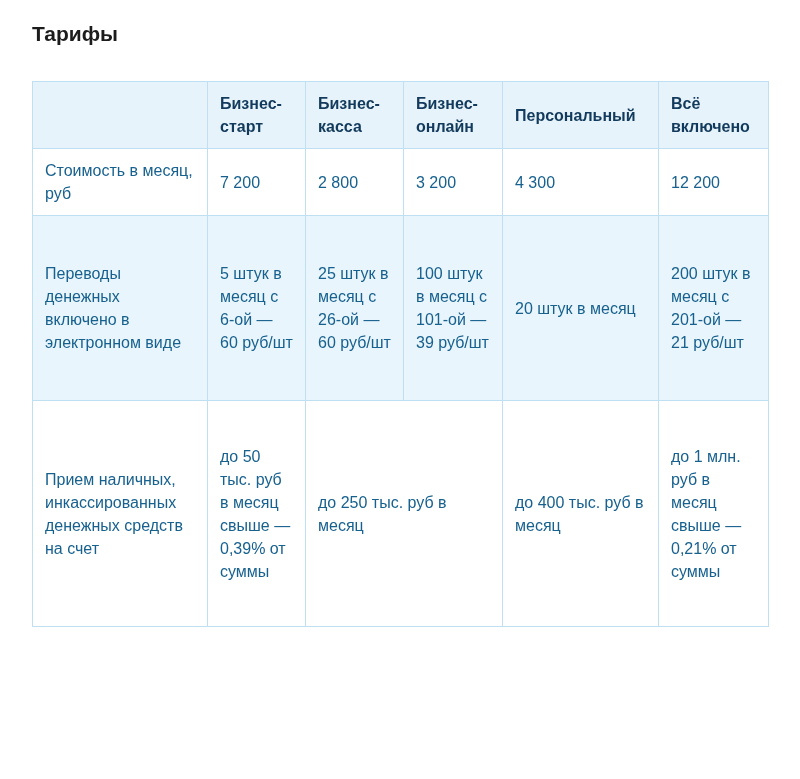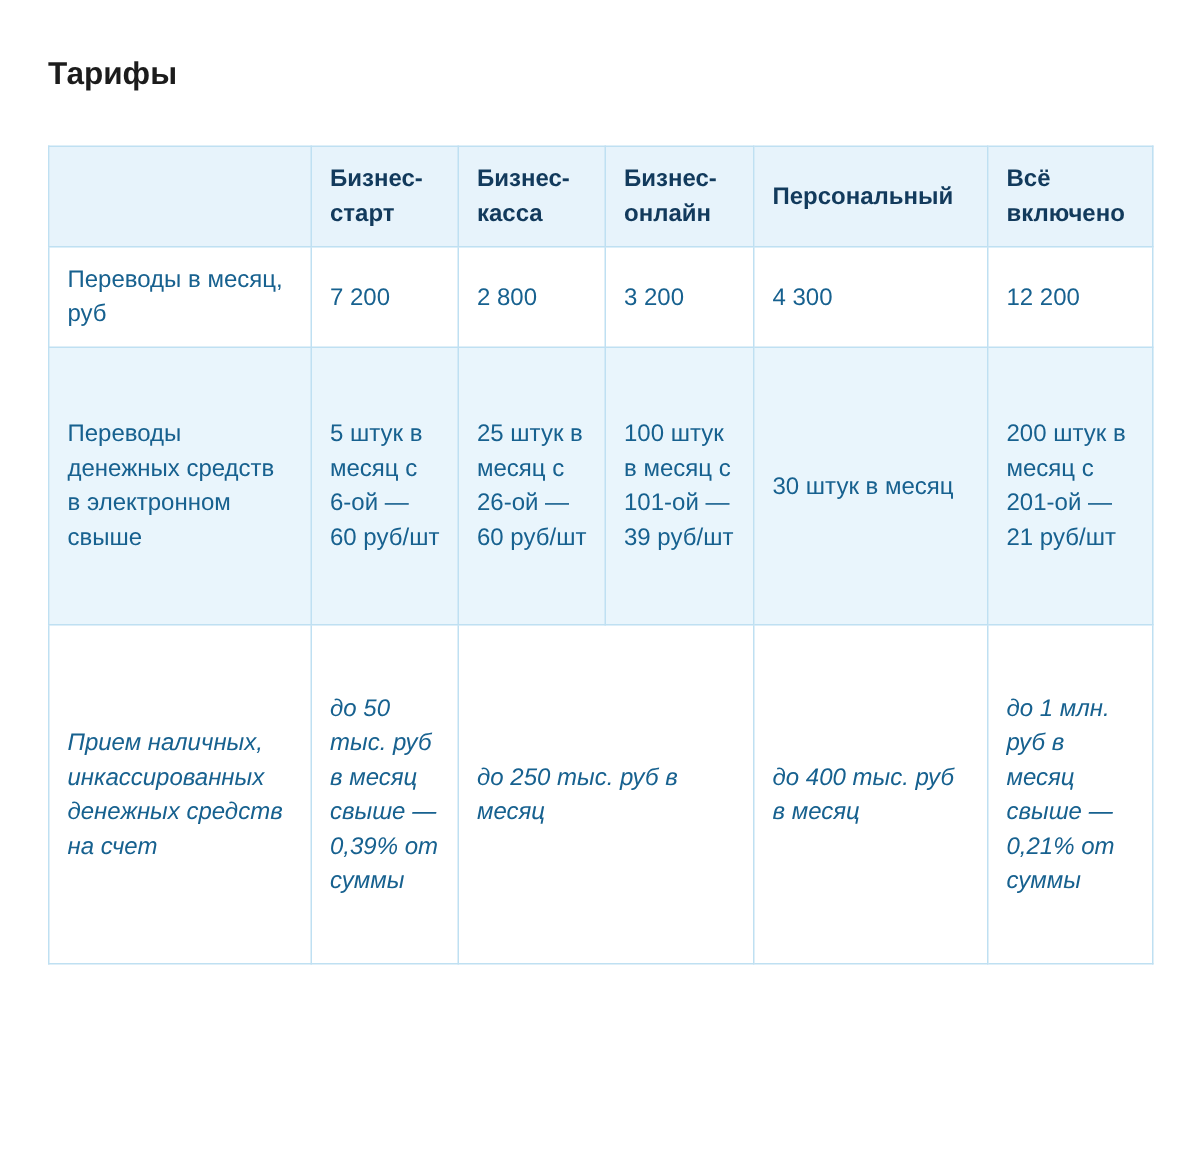--- a/index.html
+++ b/index.html
@@ -19,21 +19,21 @@
   }
   .page {
     width: 800px;
     min-height: 779px;
     padding: 21px 32px 30px 32px;
   }
   .page-title {
     font-size: 21px;
     font-weight: 700;
     color: var(--title-text);
-    margin: 16px 0 35px 0;
+    margin: 0 0 35px 0;
     line-height: 25px;
   }
   table.tariffs {
     border-collapse: collapse;
     table-layout: fixed;
     width: 736px;
     padding-left: 30px;
   }
   col.c-label   { width: 175px; }
   col.c-start   { width: 98px; }
@@ -54,21 +54,21 @@
     background: var(--header-bg);
     color: var(--header-text);
     font-weight: 700;
     height: 66px;
   }
   td { color: var(--body-text); font-weight: 400; }
   tbody tr:nth-child(odd) td  { background: #ffffff; }
   tbody tr:nth-child(even) td { background: var(--stripe-bg); }
   tbody tr.row-cost     td { height: 62px; }
   tbody tr.row-transfer td { height: 185px; }
-  tbody tr.row-cashin   td { height: 226px; font-style: italic; }
+  tbody tr.row-cashin   td { height: 226px; }
   tbody tr.row-cashout  td { height: 114px; }
 </style>
 </head>
 <body>
 
 <main class="page">
   <h1 class="page-title">Тарифы</h1>
 
   <table class="tariffs">
     <colgroup>
@@ -84,33 +84,33 @@
         <th></th>
         <th>Бизнес-старт</th>
         <th>Бизнес-касса</th>
         <th>Бизнес-онлайн</th>
         <th>Персональный</th>
         <th>Всё включено</th>
       </tr>
     </thead>
     <tbody>
       <tr class="row-cost">
-        <td>Переводы в месяц, руб</td>
+        <td>Стоимость в месяц, руб</td>
         <td>7 200</td>
         <td>2 800</td>
         <td>3 200</td>
         <td>4 300</td>
         <td>12 200</td>
       </tr>
       <tr class="row-transfer">
-        <td>Переводы денежных средств в электронном свыше</td>
+        <td>Переводы денежных включено в электронном виде</td>
         <td>5 штук в месяц с 6-ой — 60 руб/шт</td>
         <td>25 штук в месяц с 26-ой — 60 руб/шт</td>
         <td>100 штук в месяц с 101-ой — 39 руб/шт</td>
-        <td>30 штук в месяц</td>
+        <td>20 штук в месяц</td>
         <td>200 штук в месяц с 201-ой — 21 руб/шт</td>
       </tr>
       <tr class="row-cashin">
         <td>Прием наличных, инкассированных денежных средств на счет</td>
         <td>до 50 тыс. руб в месяц свыше — 0,39% от суммы</td>
         <td colspan="2">до 250 тыс. руб в месяц</td>
         <td>до 400 тыс. руб в месяц</td>
         <td>до 1 млн. руб в месяц свыше — 0,21% от суммы</td>
       </tr>
     </tbody>

